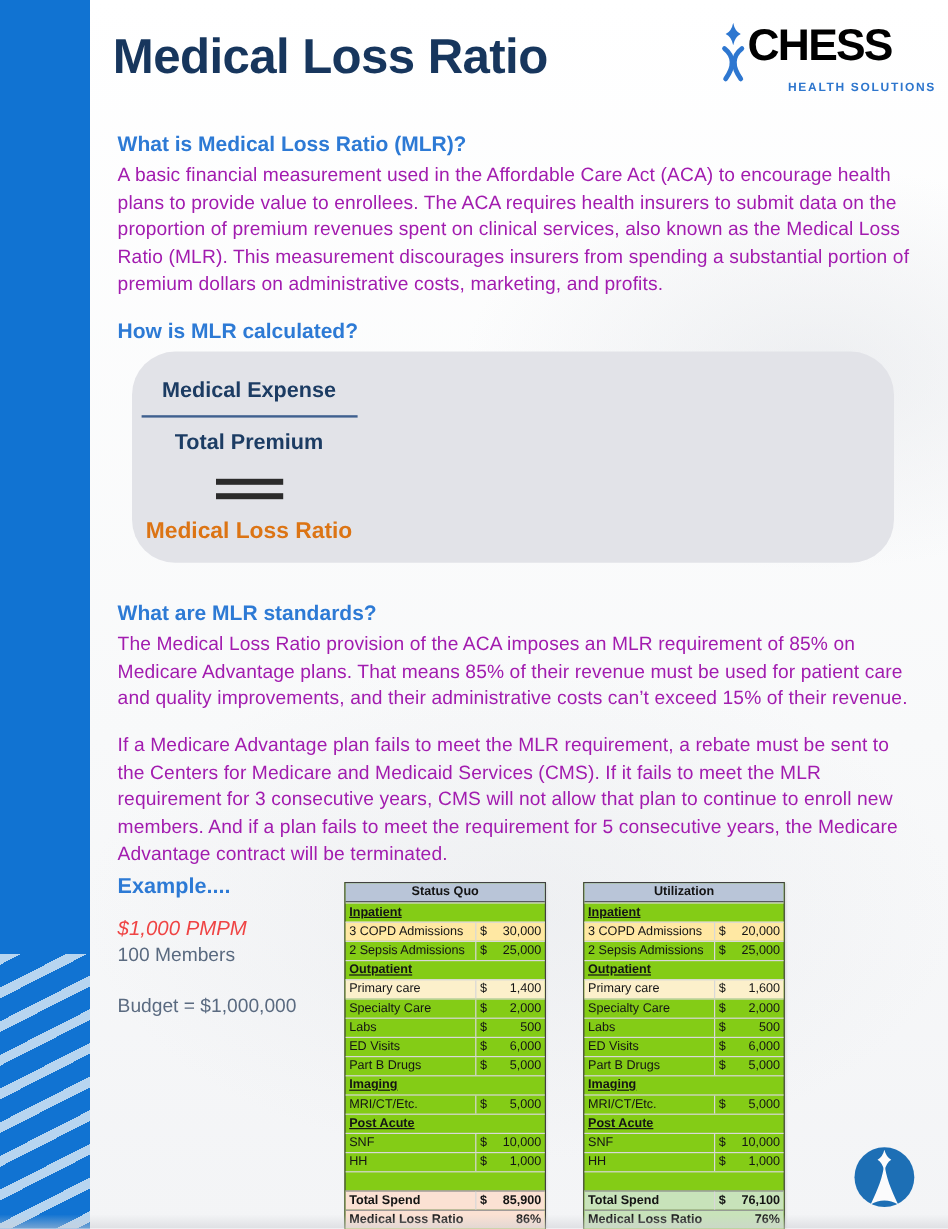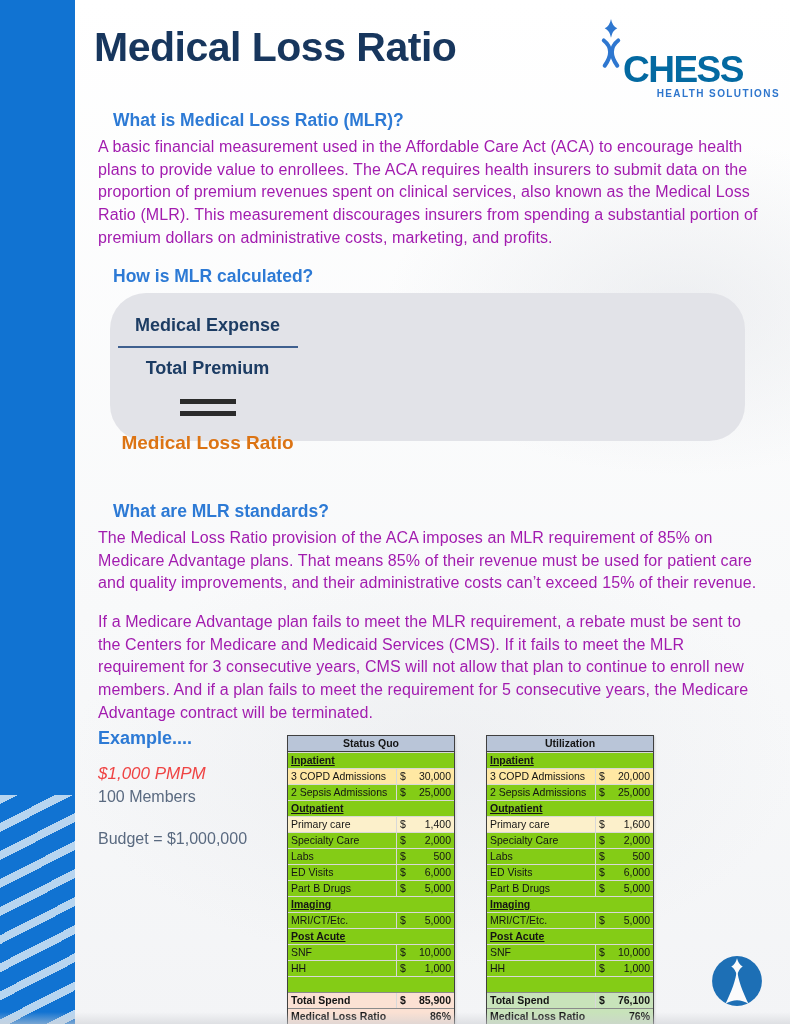--- a/index.html
+++ b/index.html
@@ -22,31 +22,31 @@
   .band{position:absolute;left:0;top:0;width:75px;height:1024px;background:#1173d2;}
   .stripes{
     position:absolute;left:0;top:795px;width:75px;height:229px;
     background:repeating-linear-gradient(153deg,#b7d5f0 0 8px,transparent 8px 25px);
   }
   
   .title{position:absolute;left:94px;top:24px;font-size:41px;font-weight:800;color:#17365d;letter-spacing:-0.5px;}
   .logo{position:absolute;left:600px;top:16px;width:180px;}
   .logo-row{display:flex;align-items:flex-start;}
   .logo-piece{width:22px;height:54px;margin-right:1px;margin-top:2px;}
-  .logo-name{font-size:37px;font-weight:700;color:#0369a1;letter-spacing:-1.5px;line-height:1.2;margin-top:32px;}
+  .logo-name{font-size:37px;font-weight:700;color:#000000;letter-spacing:-1.5px;line-height:1.2;}
   .logo-tag{text-align:right;color:#2e76cd;font-size:10px;font-weight:600;letter-spacing:1.4px;margin-top:-4px;}
   
-  .h{position:absolute;left:113px;color:#2d7ad5;font-size:17.5px;font-weight:600;}
+  .h{position:absolute;left:98px;color:#2d7ad5;font-size:17.5px;font-weight:600;}
   .p{position:absolute;left:98px;width:660px;color:#a21caf;font-size:16px;line-height:1.42;letter-spacing:0.1px;}
   .h1{top:110px;} .p1{top:136px;}
   .h2{top:266px;}
   .h3{top:501px;} .p3a{top:527px;} .p3b{top:611px;}
   
   .gbox{
-    position:absolute;left:110px;top:293px;width:635px;height:148px;
+    position:absolute;left:110px;top:293px;width:635px;height:176px;
     background:#e2e3e8;border-radius:36px;
     display:grid;grid-template-columns:175px 1fr;padding:0 40px 0 10px;box-sizing:border-box;
   }
   .fx-left{display:flex;flex-direction:column;align-items:center;padding-top:22px;}
   .fx-num,.fx-den{font-size:18px;font-weight:700;color:#1c3c63;}
   .fx-line{width:180px;height:2px;background:#3f608f;margin:10px 0;}
   .fx-eq{margin-top:20px;display:flex;flex-direction:column;gap:7px;}
   .fx-eq span{display:block;width:56px;height:5px;background:#2b2b2b;}
   .fx-res{margin-top:16px;font-size:19px;font-weight:700;color:#dc7414;white-space:nowrap;}
   .fx-right{display:flex;flex-direction:column;padding-top:26px;text-align:center;color:#5a6a80;font-size:15.5px;line-height:1.42;}

